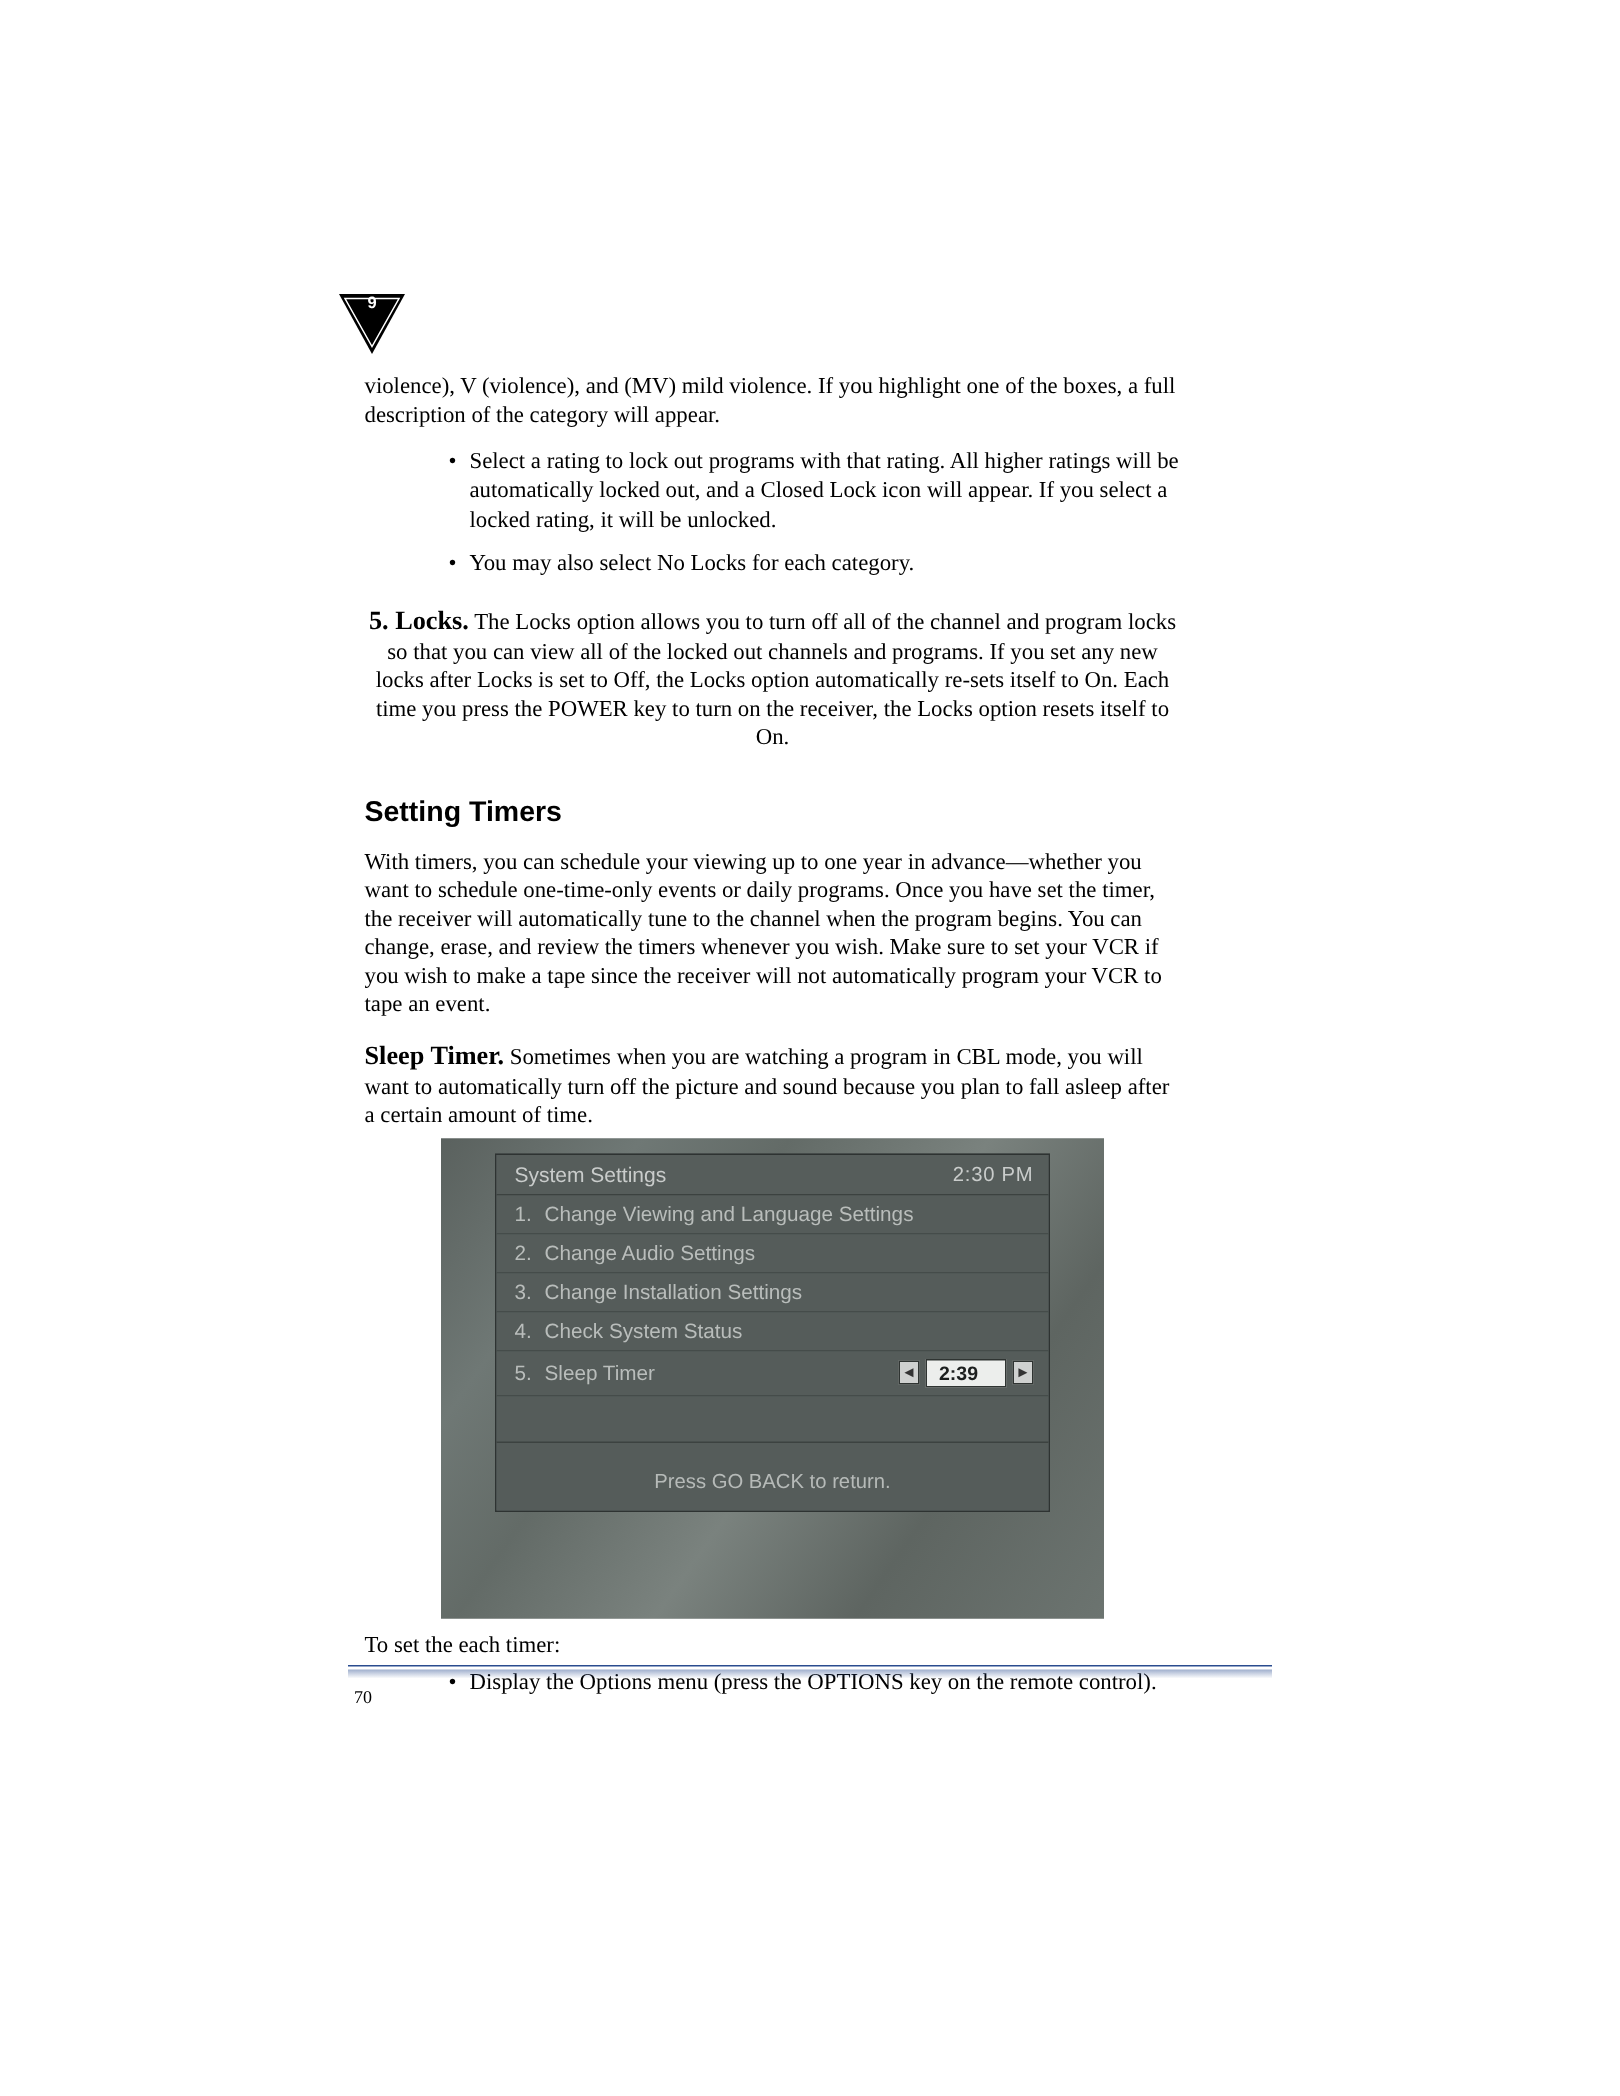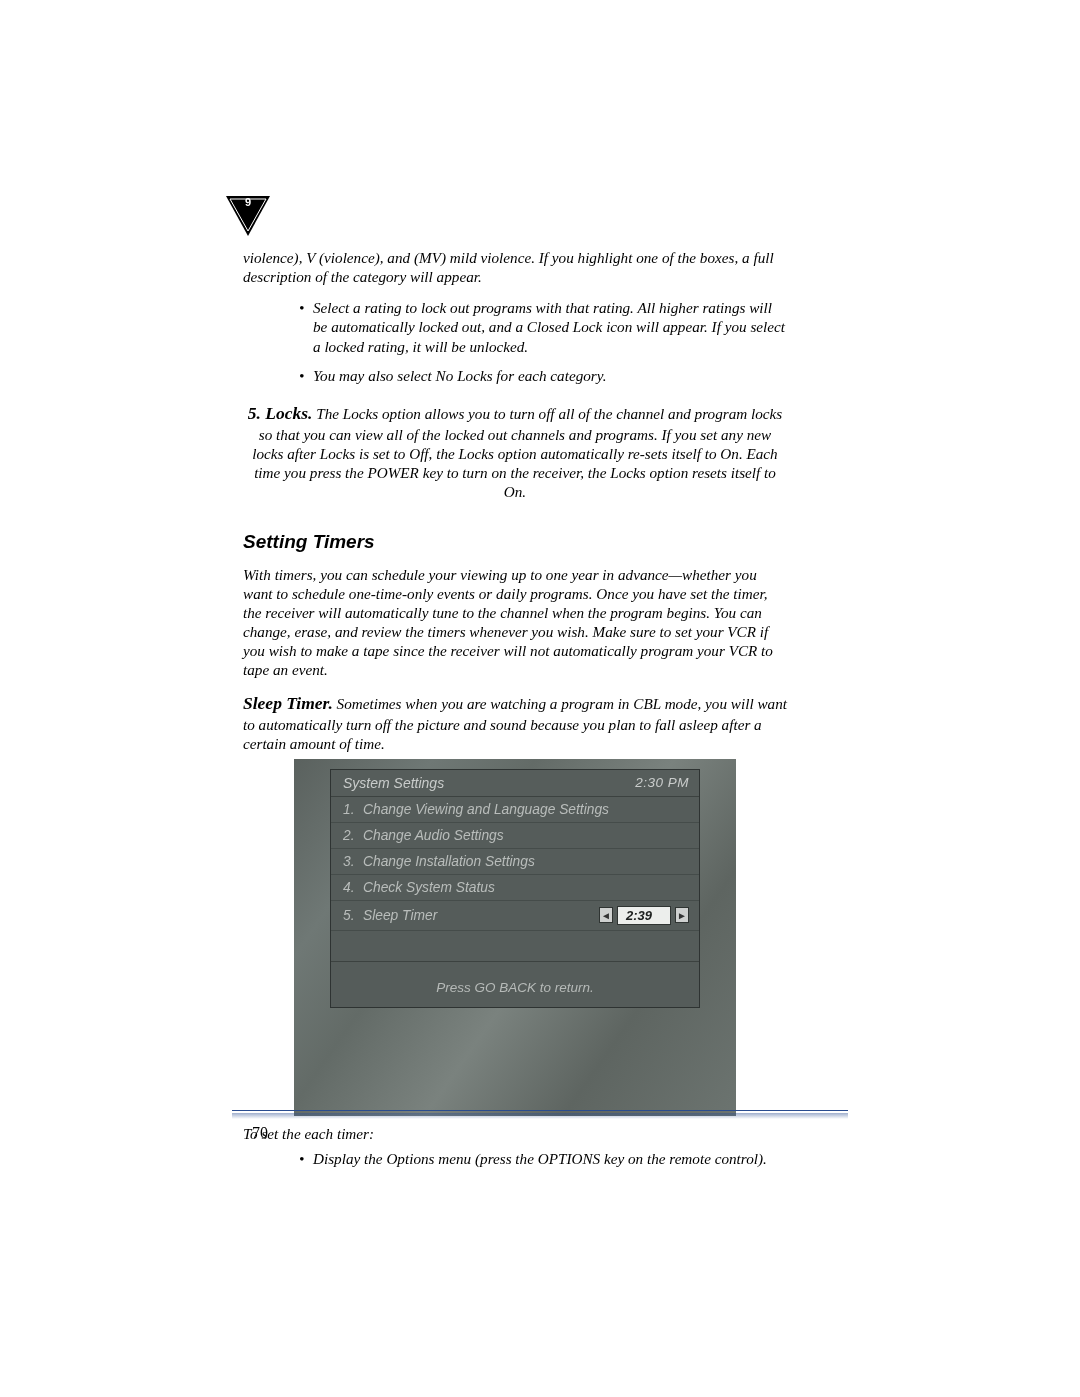--- a/index.html
+++ b/index.html
@@ -39,21 +39,20 @@
     font-family: Arial, Helvetica, sans-serif;
     font-size: 11px;
     font-weight: bold;
     color: #fff;
   }
   .content {
     position: absolute;
     left: 243px;
     top: 248px;
     width: 544px;
-    font-style: italic;
   }
   p {
     margin: 0 0 6px 0;
     font-size: 15.2px;
     line-height: 1.25;
   }
   .continued-para {
     margin-bottom: 12px;
   }
   ul {
@@ -95,21 +94,21 @@
   }
   .sleep-para {
     margin-bottom: 6px;
   }
   .screenshot {
     margin: 4px auto 8px auto;
     width: 442px;
   }
   .screenshot-outer {
     width: 442px;
-    height: 357px;
+    height: 320px;
     background: #6a7270;
     background-image: linear-gradient(125deg, #5a615e 0%, #6f7875 20%, #636b67 35%, #7a827e 55%, #5e6561 75%, #6c7470 100%);
     position: relative;
     overflow: hidden;
   }
   .osd-panel {
     position: absolute;
     left: 36px;
     top: 10px;
     width: 368px;
@@ -206,23 +205,23 @@
   .footer-rule::after {
     content: "";
     position: absolute;
     left: 0; right: 0;
     top: 2px;
     height: 6px;
     background: linear-gradient(to bottom, rgba(42,76,143,0.45), rgba(42,76,143,0));
   }
   .page-number {
     position: absolute;
-    left: 252px;
+    left: 236px;
     top: 1124px;
-    font-size: 16px;
+    font-size: 12px;
     color: #000;
     font-family: "Times New Roman", Times, serif;
   }
 </style>
 </head>
 <body>
 
 <div class="page">
 
   <div class="chapter-marker">

